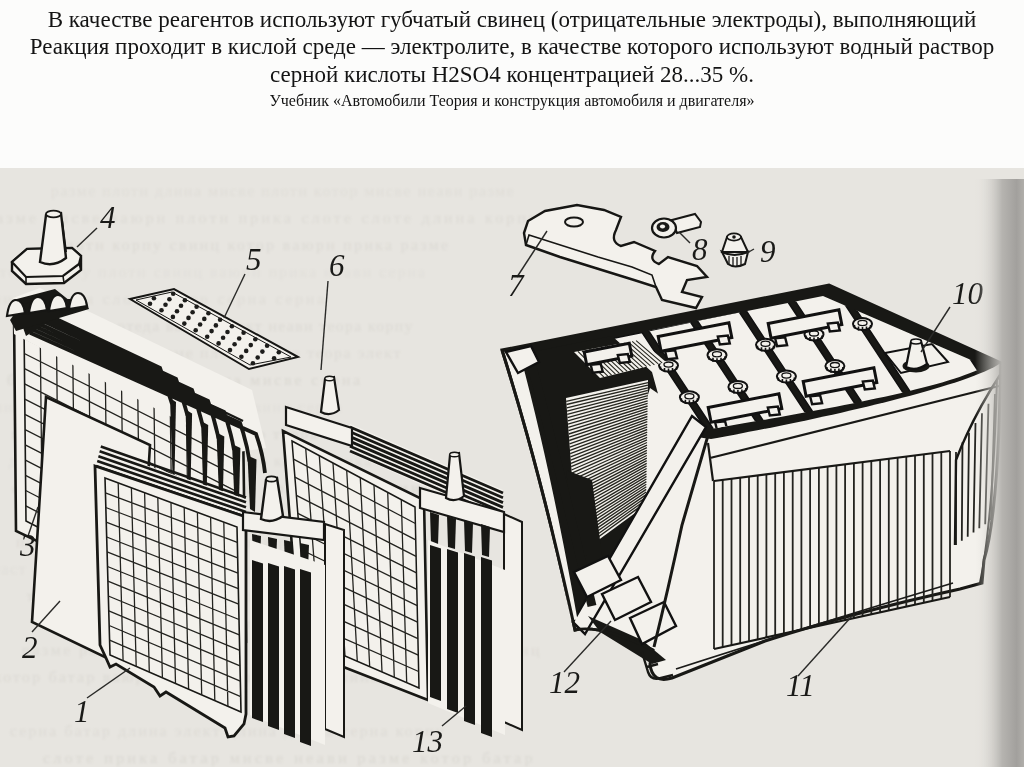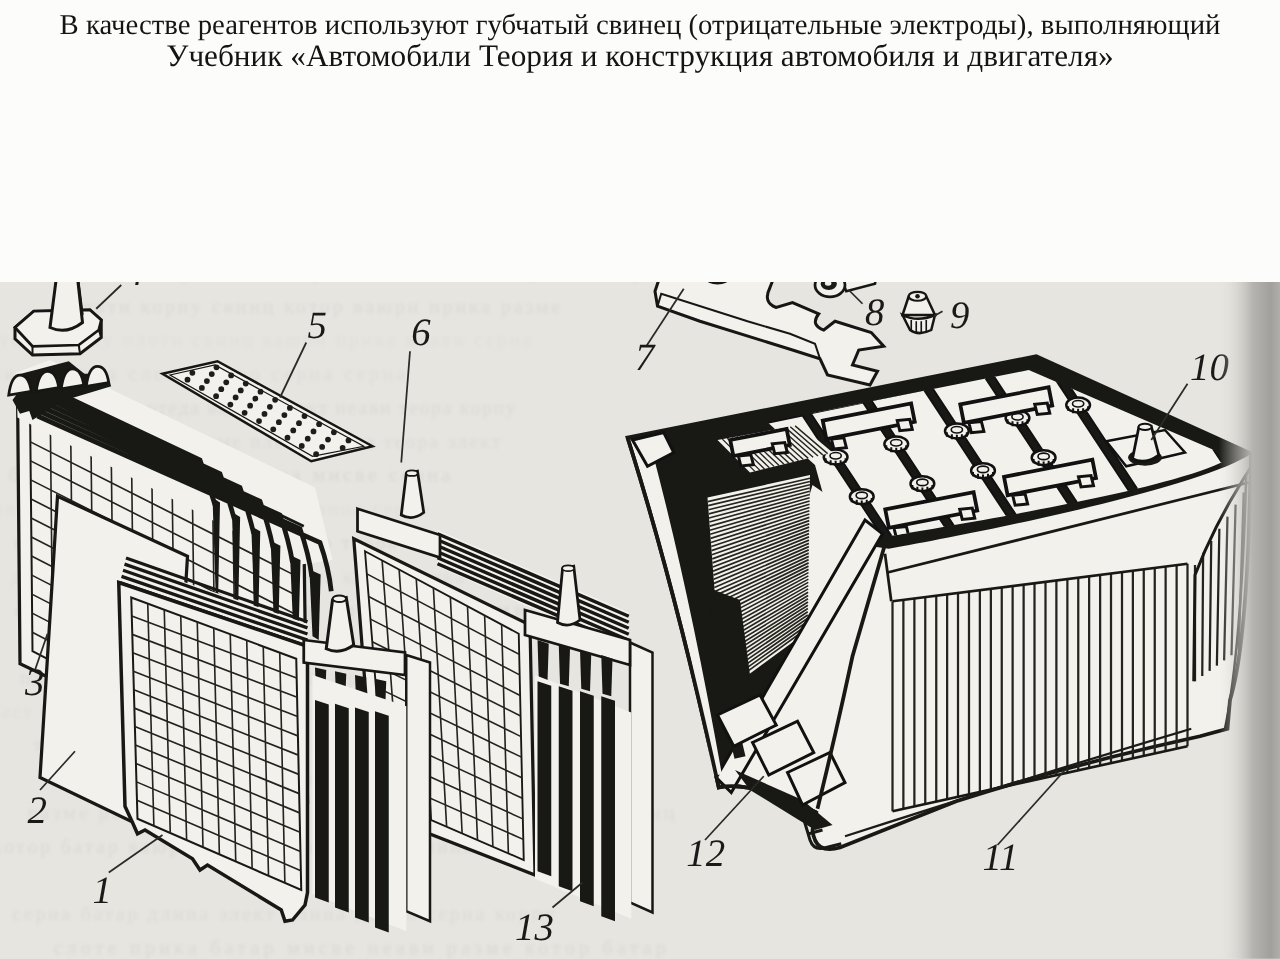--- a/index.html
+++ b/index.html
@@ -1,18 +1,18 @@
 <!DOCTYPE html>
 <html><head><meta charset="utf-8">
 <style>
 html,body{margin:0;padding:0;width:1024px;height:767px;overflow:hidden;background:#fbfbfa}
-#top{position:absolute;top:0;left:0;width:1024px;height:225px;background:#fcfcfb;
+#top{position:absolute;top:0;left:0;width:1024px;height:168px;background:#fcfcfb;
  font-family:"Liberation Serif",serif;color:#141414;text-align:center}
 #top .b{font-size:23px;line-height:27.4px;white-space:nowrap}
-#top .s{font-size:25px;line-height:25px;white-space:nowrap}
+#top .s{font-size:16px;line-height:25px;white-space:nowrap}
 svg{position:absolute;top:0;left:0;filter:blur(0.45px)}
 </style></head>
 <body>
 <svg width="1024" height="767" viewBox="0 0 1024 767">
 <defs>
 <filter id="blur1" x="-5%" y="-50%" width="110%" height="200%">
         <feGaussianBlur stdDeviation="1.25"></feGaussianBlur>
       </filter>
 <linearGradient id="edgeG" x1="0" y1="0" x2="1" y2="0">
  <stop offset="0" stop-color="#e7e5e0" stop-opacity="0"></stop>
@@ -274,13 +274,15 @@
       <text x="22" y="658" font-size="31" font-style="italic" fill="#1a1a18">2</text>
       <path d="M28,536 L38,507" stroke="#2a2a28" stroke-width="1.4" fill="none"></path>
       <text x="20" y="556" font-size="31" font-style="italic" fill="#1a1a18">3</text>
       <path d="M442,726 L466,706" stroke="#2a2a28" stroke-width="1.4" fill="none"></path>
       <text x="412" y="752" font-size="31" font-style="italic" fill="#1a1a18">13</text>
     </g>
 <rect x="975" y="179" width="49" height="588" fill="url(#edgeG)"></rect>
 </svg>
 <div id="top">
 <div class="b" style="padding-top:6px">В качестве реагентов используют губчатый свинец (отрицательные электроды), выполняющий</div>
+<div class="b">Реакция проходит в кислой среде — электролите, в качестве которого используют водный раствор</div>
+<div class="b">серной кислоты H2SO4 концентрацией 28...35 %.</div>
 <div class="s">Учебник «Автомобили Теория и конструкция автомобиля и двигателя»</div>
 </div>
 </body></html>

